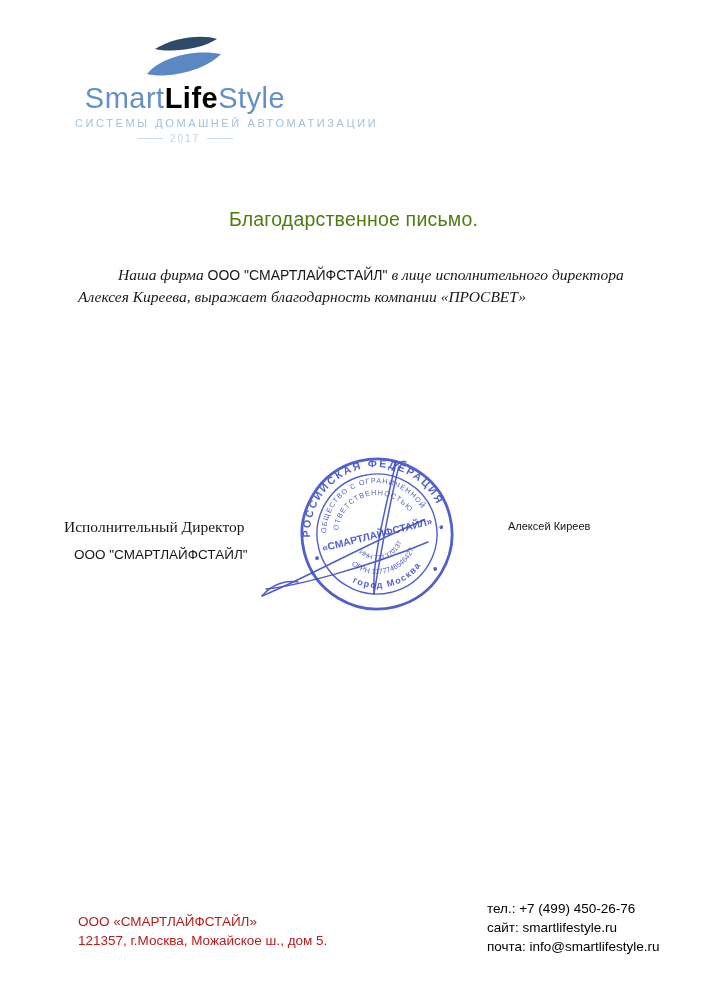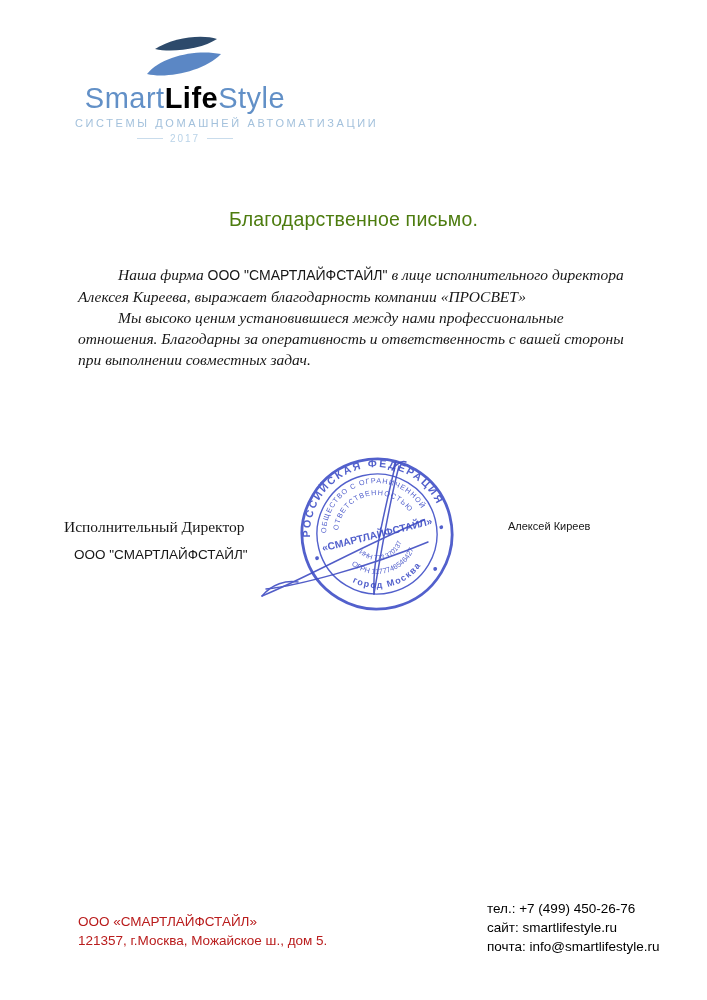--- a/index.html
+++ b/index.html
@@ -72,21 +72,20 @@
     <div class="tagline">СИСТЕМЫ ДОМАШНЕЙ АВТОМАТИЗАЦИИ</div>
     <div class="year-row">
       <span>2017</span>
     </div>
   </div>
 
   <div class="title">Благодарственное письмо.</div>
 
   <div class="body-text">
     <p class="indent"><span>Наша фирма </span><span class="company-inline">ООО "СМАРТЛАЙФСТАЙЛ"</span><span> в лице исполнительного директора Алексея Киреева, выражает благодарность компании «ПРОСВЕТ»</span></p>
-    <p class="indent">Мы высоко ценим установившиеся между нами профессиональные отношения. Благодарны за оперативность и ответственность с вашей стороны при выполнении совместных задач.</p>
   </div>
 
   <div class="sig-left">
     <div class="sig-title">Исполнительный Директор</div>
     <div class="sig-company">ООО "СМАРТЛАЙФСТАЙЛ"</div>
   </div>
   <div class="sig-name">Алексей Киреев</div>
 
   <svg class="stamp" viewBox="0 0 170 170">
     <g transform="rotate(-14 85 85)">

